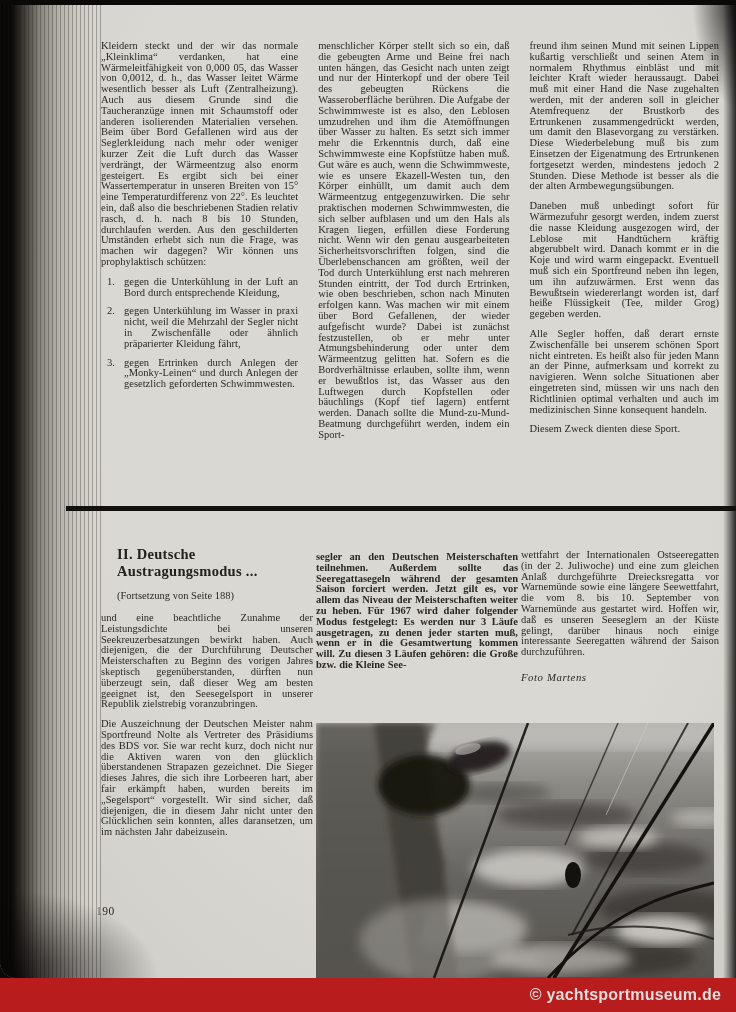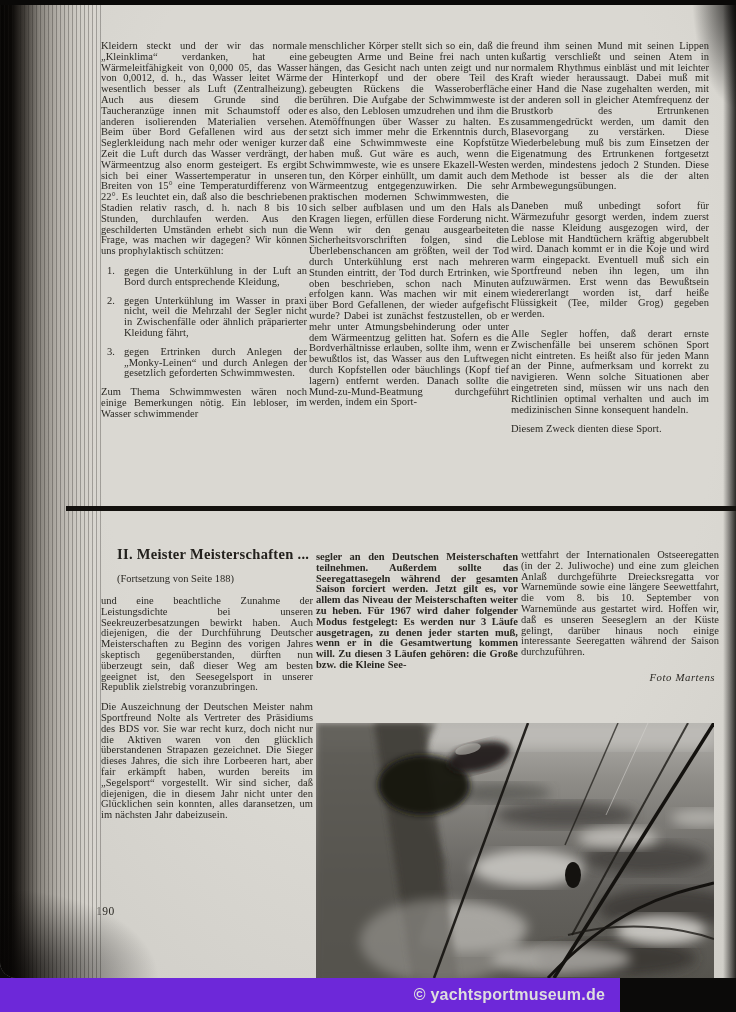--- a/index.html
+++ b/index.html
@@ -31,53 +31,53 @@
   
   .right-edge {
     position:absolute; right:0; top:0; bottom:0; width:13px;
     background: linear-gradient(to right, rgba(12,10,8,0), rgba(12,10,8,0.85));
   }
   .corner-tr {
     position:absolute; right:0; top:0; width:46px; height:110px;
     background: radial-gradient(ellipse at 110% -10%, rgba(5,4,3,0.95), rgba(5,4,3,0) 68%);
   }
   .top-strip { position:absolute; left:0; top:0; width:736px; height:5px; background:#0a0908; }
-  .bottom-strip { position:absolute; left:0; bottom:0; width:620px; height:34px; background:#6d28d9; }
+  .bottom-strip { position:absolute; left:0; bottom:0; width:736px; height:34px; background:#b91c1c; }
 
   .watermark {
     position:absolute; right:15px; bottom:8px;
     font-family:"Liberation Sans", sans-serif;
     font-weight:700; font-size:16px; letter-spacing:0.2px; color:#dedede;
   }
 
   
   .body-text, .body-text p {
     font-size:10.5px; line-height:10.8px; color:#2a2823;
     text-align:justify; hyphens:auto; -webkit-hyphens:auto;
     word-spacing:0.4px;
   }
   .body-text p { margin-bottom:9px; }
   .body-text p:last-child { margin-bottom:0; }
 
-  .topcols { position:absolute; left:101px; top:37px; width:618px; display:flex; gap:2px; }
+  .topcols { position:absolute; left:101px; top:37px; width:618px; display:flex; gap:20px; }
   .topcols .c1 { width:206px; } .topcols .c2 { width:200px; } .topcols .c3 { width:198px; }
 
   .num-list { margin:2px 0 2px 6px; }
   .num-item { display:flex; margin-bottom:8px; }
   .num-item .num { width:17px; flex:0 0 17px; }
   .num-item .itxt { flex:1; text-align:justify; hyphens:auto; }
 
   .divider { position:absolute; left:66px; top:506px; width:670px; height:5px; background:#13110e; }
 
   .sec2-c1 { position:absolute; left:101px; top:542px; width:212px; }
   .sec2-heading { font-size:14.5px; font-weight:700; color:#23211d; letter-spacing:0.3px; margin-left:16px; }
   .sec2-sub { font-size:10.5px; color:#2a2823; margin:10px 0 12px 16px; }
   .sec2-c2 { position:absolute; left:316px; top:548px; width:202px;font-weight:bold; }
   .sec2-c3 { position:absolute; left:521px; top:546px; width:198px; }
-  .photo-credit { font-style:italic; text-align:right; padding-right:4px; margin-top:14px; font-size:10.8px; letter-spacing:0.5px; }
+  .photo-credit { font-style:italic; padding-right:4px; margin-top:14px; font-size:10.8px; letter-spacing:0.5px; }
 
   .page-number { position:absolute; left:96px; top:901px; font-size:11.5px; color:#2a2823; letter-spacing:0.5px; }
 
   .photo { position:absolute; left:316px; top:719px; width:398px; height:255px; background:#7b7974; overflow:hidden; }
   .photo svg { display:block; width:100%; height:100%; }
 </style>
 </head>
 <body>
 
 <div class="stage">
@@ -94,35 +94,34 @@
           </div>
           <div class="num-item">
             <span class="num">2.</span>
             <span class="itxt">gegen Unterkühlung im Wasser in praxi nicht, weil die Mehrzahl der Segler nicht in Zwischenfälle oder ähnlich präparierter Kleidung fährt,</span>
           </div>
           <div class="num-item">
             <span class="num">3.</span>
             <span class="itxt">gegen Ertrinken durch Anlegen der „Monky-Leinen“ und durch Anlegen der gesetzlich geforderten Schwimmwesten.</span>
           </div>
         </div>
-        <p>Zum Thema Schwimmwesten wären noch einige Bemerkungen nötig. Ein lebloser, im Wasser schwimmender</p>
       </div>
       <div class="c2 body-text">
         <p>menschlicher Körper stellt sich so ein, daß die gebeugten Arme und Beine frei nach unten hängen, das Gesicht nach unten zeigt und nur der Hinterkopf und der obere Teil des gebeugten Rückens die Wasseroberfläche berühren. Die Aufgabe der Schwimmweste ist es also, den Leblosen umzudrehen und ihm die Atemöffnungen über Wasser zu halten. Es setzt sich immer mehr die Erkenntnis durch, daß eine Schwimmweste eine Kopfstütze haben muß. Gut wäre es auch, wenn die Schwimmweste, wie es unsere Ekazell-Westen tun, den Körper einhüllt, um damit auch dem Wärmeentzug entgegenzuwirken. Die sehr praktischen modernen Schwimmwesten, die sich selber aufblasen und um den Hals als Kragen liegen, erfüllen diese Forderung nicht. Wenn wir den genau ausgearbeiteten Sicherheitsvorschriften folgen, sind die Überlebenschancen am größten, weil der Tod durch Unterkühlung erst nach mehreren Stunden eintritt, der Tod durch Ertrinken, wie oben beschrieben, schon nach Minuten erfolgen kann. Was machen wir mit einem über Bord Gefallenen, der wieder aufgefischt wurde? Dabei ist zunächst festzustellen, ob er mehr unter Atmungsbehinderung oder unter dem Wärmeentzug gelitten hat. Sofern es die Bordverhältnisse erlauben, sollte ihm, wenn er bewußtlos ist, das Wasser aus den Luftwegen durch Kopfstellen oder bäuchlings (Kopf tief lagern) entfernt werden. Danach sollte die Mund-zu-Mund-Beatmung durchgeführt werden, indem ein Sport-</p>
       </div>
       <div class="c3 body-text">
         <p>freund ihm seinen Mund mit seinen Lippen kußartig verschließt und seinen Atem in normalem Rhythmus einbläst und mit leichter Kraft wieder heraussaugt. Dabei muß mit einer Hand die Nase zugehalten werden, mit der anderen soll in gleicher Atemfrequenz der Brustkorb des Ertrunkenen zusammengedrückt werden, um damit den Blasevorgang zu verstärken. Diese Wiederbelebung muß bis zum Einsetzen der Eigenatmung des Ertrunkenen fortgesetzt werden, mindestens jedoch 2 Stunden. Diese Methode ist besser als die der alten Armbewegungsübungen.</p>
         <p>Daneben muß unbedingt sofort für Wärmezufuhr gesorgt werden, indem zuerst die nasse Kleidung ausgezogen wird, der Leblose mit Handtüchern kräftig abgerubbelt wird. Danach kommt er in die Koje und wird warm eingepackt. Eventuell muß sich ein Sportfreund neben ihn legen, um ihn aufzuwärmen. Erst wenn das Bewußtsein wiedererlangt worden ist, darf heiße Flüssigkeit (Tee, milder Grog) gegeben werden.</p>
         <p>Alle Segler hoffen, daß derart ernste Zwischenfälle bei unserem schönen Sport nicht eintreten. Es heißt also für jeden Mann an der Pinne, aufmerksam und korrekt zu navigieren. Wenn solche Situationen aber eingetreten sind, müssen wir uns nach den Richtlinien optimal verhalten und auch im medizinischen Sinne konsequent handeln.</p>
         <p>Diesem Zweck dienten diese Sport.</p>
       </div>
     </div>
 
     <div class="sec2-c1">
-      <div class="sec2-heading">II. Meister Meisterschaften ...</div>
+      <div class="sec2-heading">II. Deutsche Austragungsmodus ...</div>
       <div class="sec2-sub">(Fortsetzung von Seite 188)</div>
       <div class="body-text">
         <p>und eine beachtliche Zunahme der Leistungsdichte bei unseren Seekreuzerbesatzungen bewirkt haben. Auch diejenigen, die der Durchführung Deutscher Meisterschaften zu Beginn des vorigen Jahres skeptisch gegenüberstanden, dürften nun überzeugt sein, daß dieser Weg am besten geeignet ist, den Seesegelsport in unserer Republik zielstrebig voranzubringen.</p>
         <p>Die Auszeichnung der Deutschen Meister nahm Sportfreund Nolte als Vertreter des Präsidiums des BDS vor. Sie war recht kurz, doch nicht nur die Aktiven waren von den glücklich überstandenen Strapazen gezeichnet. Die Sieger dieses Jahres, die sich ihre Lorbeeren hart, aber fair erkämpft haben, wurden bereits im „Segelsport“ vorgestellt. Wir sind sicher, daß diejenigen, die in diesem Jahr nicht unter den Glücklichen sein konnten, alles daransetzen, um im nächsten Jahr dabeizusein.</p>
       </div>
     </div>
 
     <div class="sec2-c2 body-text">
       <p>segler an den Deutschen Meisterschaften teilnehmen. Außerdem sollte das Seeregattasegeln während der gesamten Saison forciert werden. Jetzt gilt es, vor allem das Niveau der Meisterschaften weiter zu heben. Für 1967 wird daher folgender Modus festgelegt: Es werden nur 3 Läufe ausgetragen, zu denen jeder starten muß, wenn er in die Gesamtwertung kommen will. Zu diesen 3 Läufen gehören: die Große bzw. die Kleine See-</p>
     </div>

